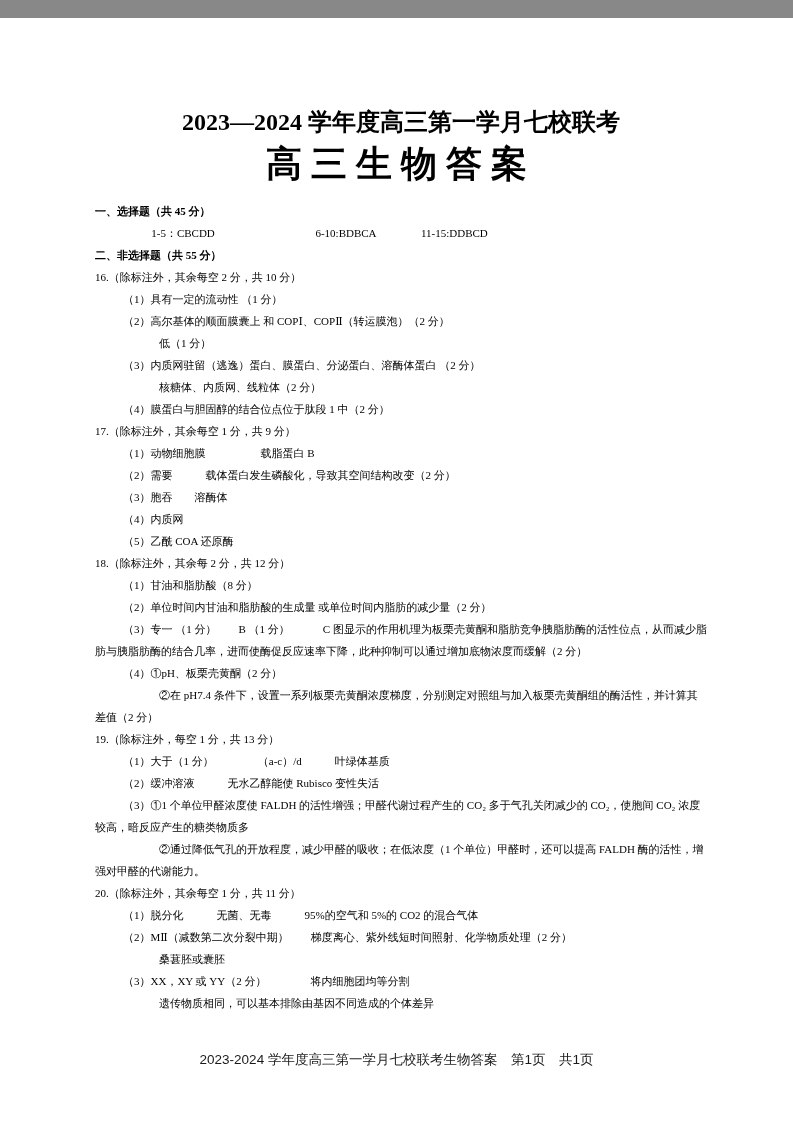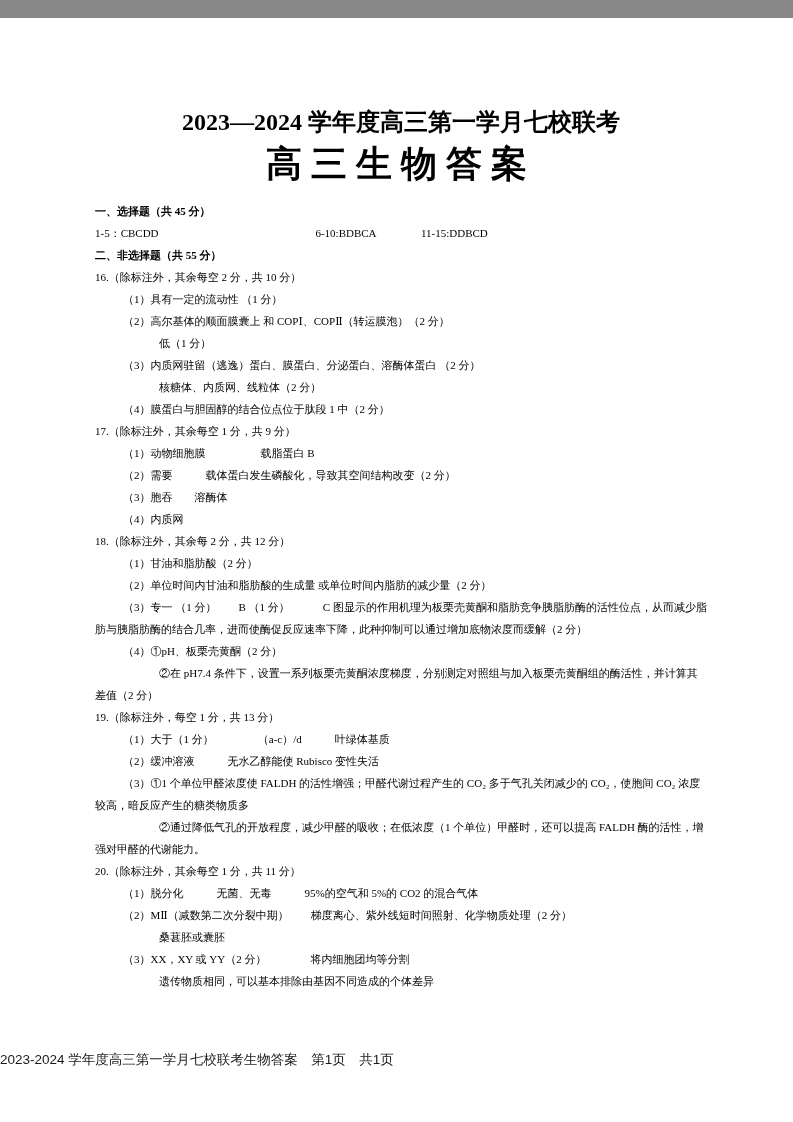--- a/index.html
+++ b/index.html
@@ -25,25 +25,25 @@
     font-family:"Liberation Sans","DejaVu Sans",sans-serif;
   }
   .body-text{font-size:11px;line-height:22px;}
   .ln{white-space:pre-wrap;}
   .bold{font-weight:bold;}
   .ind1{padding-left:28px;}
   .ind2{padding-left:64px;}
   .para1{text-indent:28px;margin:0;}
   .para2{text-indent:64px;margin:0;}
   .mc-row{display:flex;}
-  .mc-row .mc1{width:176px;}
+  .mc-row .mc1{width:176px;text-align:center;}
   .mc-row .mc2{width:150px;text-align:center;}
   .footer{
     position:absolute;left:0;top:1033px;width:793px;
-    font-size:13.5px;color:#1a1a1a;
+    text-align:center;font-size:13.5px;color:#1a1a1a;
     font-family:"Liberation Sans","DejaVu Sans",sans-serif;
   }
 </style>
 </head>
 <body>
 
 <div class="page">
   <div class="content">
 
     <h1 class="exam-title">2023—2024 学年度高三第一学月七校联考</h1>
@@ -65,23 +65,24 @@
       <div class="ln ind2">低（1 分）</div>
       <div class="ln ind1">（3）内质网驻留（逃逸）蛋白、膜蛋白、分泌蛋白、溶酶体蛋白 （2 分）</div>
       <div class="ln ind2">核糖体、内质网、线粒体（2 分）</div>
       <div class="ln ind1">（4）膜蛋白与胆固醇的结合位点位于肽段 1 中（2 分）</div>
 
       <div class="ln">17.（除标注外，其余每空 1 分，共 9 分）</div>
       <div class="ln ind1">（1）动物细胞膜　　　　　载脂蛋白 B</div>
       <div class="ln ind1">（2）需要　　　载体蛋白发生磷酸化，导致其空间结构改变（2 分）</div>
       <div class="ln ind1">（3）胞吞　　溶酶体</div>
       <div class="ln ind1">（4）内质网</div>
+      <div class="ln ind1">（5）乙酰 COA 还原酶</div>
 
       <div class="ln">18.（除标注外，其余每 2 分，共 12 分）</div>
-      <div class="ln ind1">（1）甘油和脂肪酸（2 分）</div>
+      <div class="ln ind1">（1）甘油和脂肪酸（8 分）</div>
       <div class="ln ind1">（2）单位时间内甘油和脂肪酸的生成量 或单位时间内脂肪的减少量（2 分）</div>
       <p class="ln para1">（3）专一 （1 分）　　B （1 分）　　　C 图显示的作用机理为板栗壳黄酮和脂肪竞争胰脂肪酶的活性位点，从而减少脂肪与胰脂肪酶的结合几率，进而使酶促反应速率下降，此种抑制可以通过增加底物浓度而缓解（2 分）</p>
       <div class="ln ind1">（4）①pH、板栗壳黄酮（2 分）</div>
       <p class="ln para2">②在 pH7.4 条件下，设置一系列板栗壳黄酮浓度梯度，分别测定对照组与加入板栗壳黄酮组的酶活性，并计算其差值（2 分）</p>
 
       <div class="ln">19.（除标注外，每空 1 分，共 13 分）</div>
       <div class="ln ind1">（1）大于（1 分）　　　　（a-c）/d　　　叶绿体基质</div>
       <div class="ln ind1">（2）缓冲溶液　　　无水乙醇能使 Rubisco 变性失活</div>
       <p class="ln para1">（3）①1 个单位甲醛浓度使 FALDH 的活性增强；甲醛代谢过程产生的 CO₂ 多于气孔关闭减少的 CO₂，使胞间 CO₂ 浓度较高，暗反应产生的糖类物质多</p>
       <p class="ln para2">②通过降低气孔的开放程度，减少甲醛的吸收；在低浓度（1 个单位）甲醛时，还可以提高 FALDH 酶的活性，增强对甲醛的代谢能力。</p>

